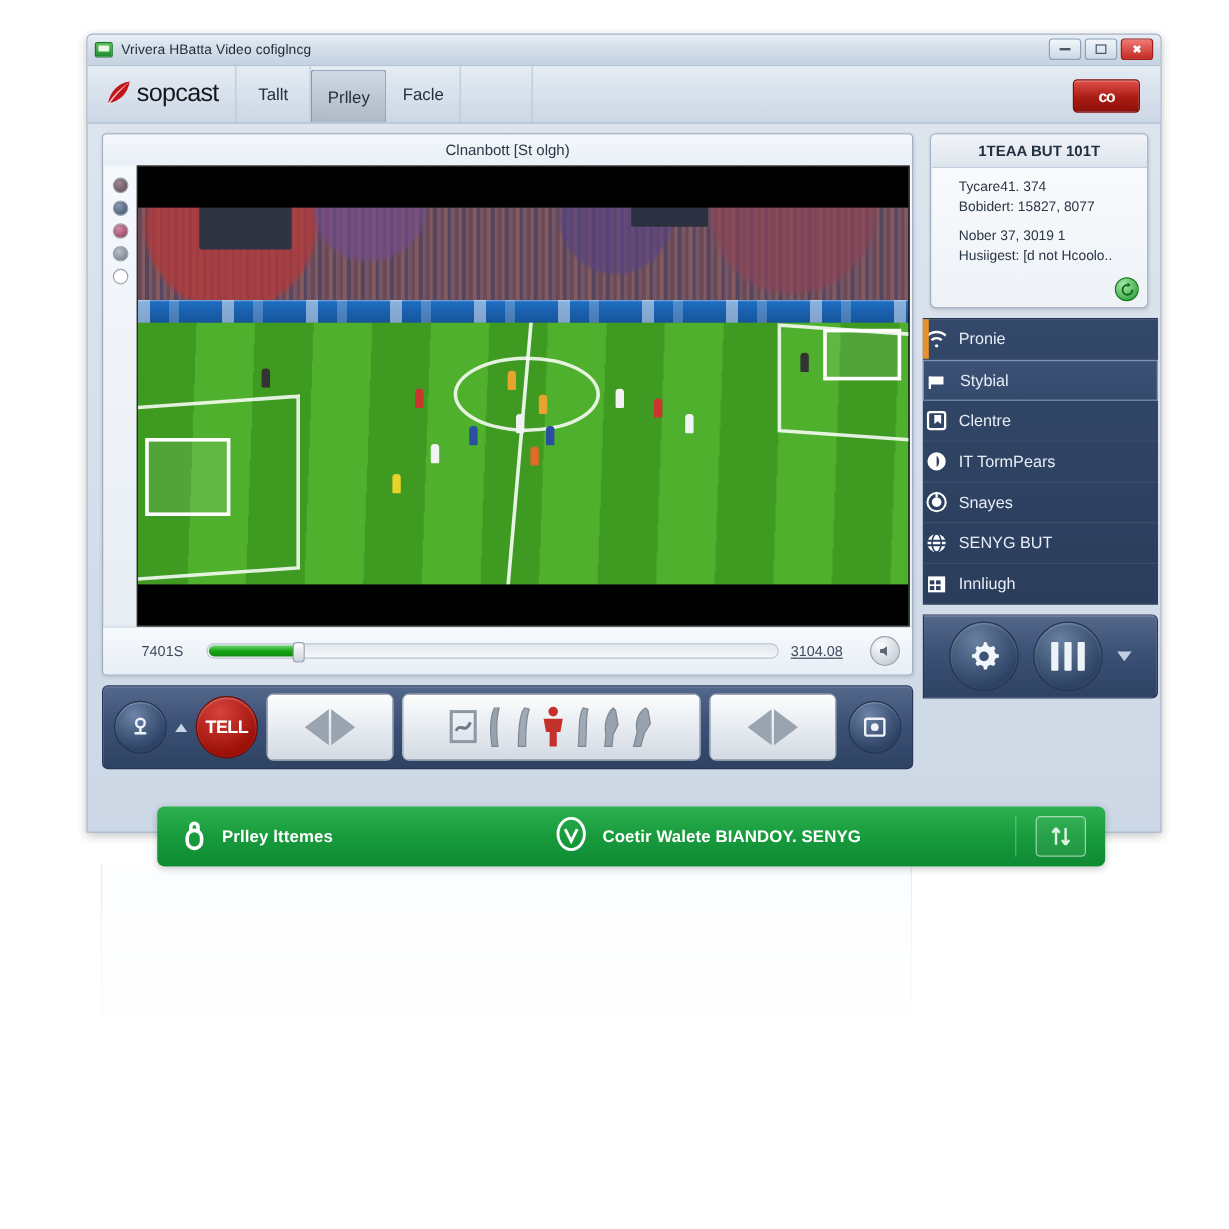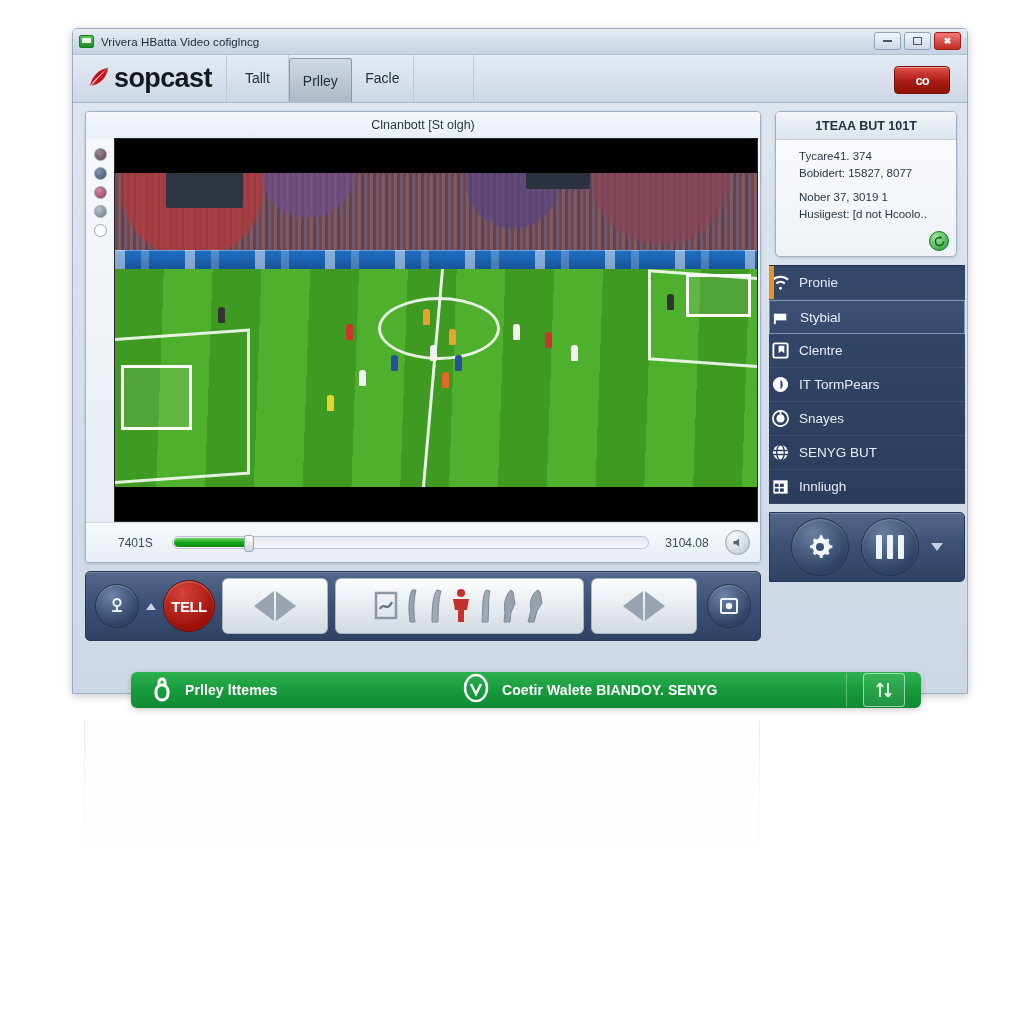--- a/index.html
+++ b/index.html
@@ -65,21 +65,21 @@
   }
   #brand{
     display:flex; align-items:center; height:48px; padding-right:14px;
     border-right:1px solid #bcc9d9;
   }
   #brand-mark{
     width:24px;height:23px;margin-right:3px; position:relative; flex:none;
   }
   #brand-mark svg{ display:block; }
   #brand-text{
-    font-size:27px; font-weight:bold; color:#15181c; letter-spacing:-.6px;
+    font-size:21px; font-weight:normal; color:#15181c; letter-spacing:-.6px;
   }
   .tab{
     height:48px; min-width:62px; padding:0 13px;
     display:flex;align-items:center;justify-content:center;
     font-size:14px;color:#23313f;
     border-right:1px solid #bcc9d9;
     background:transparent;
   }
   .tab.active{
     height:44px; margin-bottom:0;
@@ -204,21 +204,21 @@
   }
 
   
   #seekbar-wrap{
     height:40px; display:flex; align-items:center; gap:10px;
     padding:0 10px 0 32px;
     background:linear-gradient(180deg,#f7fafd,#e8eef5);
     border-top:1px solid #cfdae6;
   }
   .time-label{ font-size:12px; color:#3b4a5a; min-width:44px; }
-  .time-label.right{ text-align:center; min-width:56px; }
+  .time-label.right{ text-align:left; min-width:56px;text-decoration:underline; }
   #seek-track{
     flex:1; height:13px; border-radius:7px;
     background:linear-gradient(180deg,#e2e8ee,#f4f7fa);
     border:1px solid #b9c5d2; position:relative; overflow:visible;
   }
   #seek-fill{
     position:absolute;left:1px;top:1px;bottom:1px; width:16%;
     border-radius:6px;
     background:linear-gradient(180deg,#6fd36f 0%, #16a516 50%, #0f8b10 100%);
   }
@@ -336,21 +336,21 @@
   .pause-bars{ display:flex; gap:5px; }
   .pause-bars i{ display:block;width:6px;height:24px;background:#eef3f9;border-radius:1px;}
   .caret-down{
     width:0;height:0;flex:none;
     border-left:6px solid transparent;border-right:6px solid transparent;
     border-top:8px solid #c2cfe2;
   }
 
   
   #green-banner{
-    position:absolute; left:131px; top:672px; width:790px; height:36px;
+    position:absolute; left:131px; top:672px; width:790px; height:50px;
     background:linear-gradient(180deg,#2db14f 0%, #179a3c 52%, #0f8a33 100%);
     border-radius:6px;
     display:flex; align-items:center;
     box-shadow:0 2px 6px rgba(0,0,0,.2);
     z-index:20;
   }
   #banner-left{ display:flex;align-items:center; gap:10px; padding-left:18px; width:330px;}
   #banner-center{ display:flex;align-items:center; gap:11px; flex:1; }
   #banner-right{ padding-right:16px; border-left:1px solid rgba(255,255,255,.3); padding-left:16px;}
   .banner-text{ color:#ffffff; font-size:14px; font-weight:bold; letter-spacing:.1px; white-space:nowrap;}

